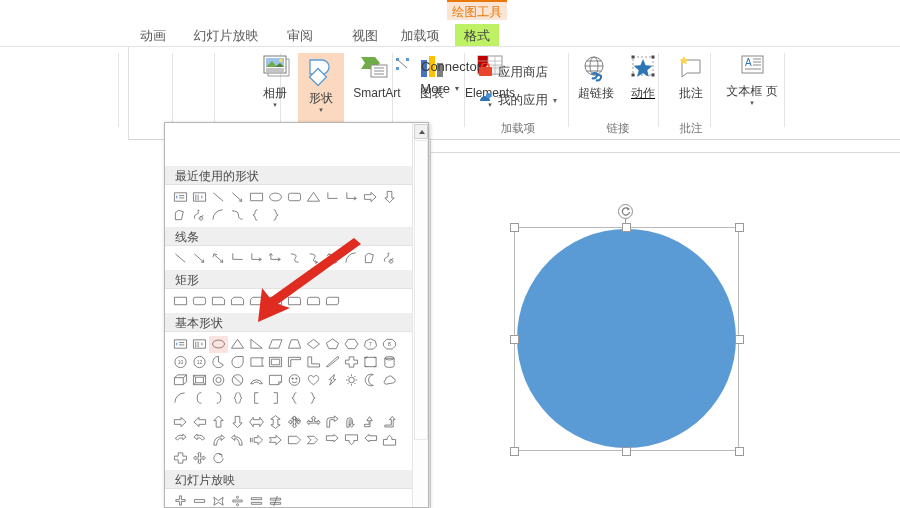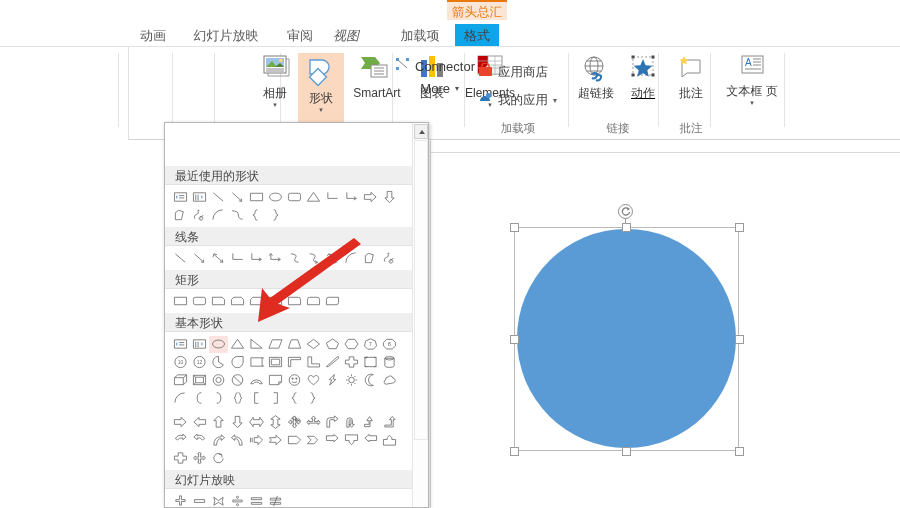--- a/index.html
+++ b/index.html
@@ -31,21 +31,21 @@
   .tabstrip {
     position:absolute; left:0; top:24px; width:900px; height:23px;
     background:#fff;
     padding-left:32px;
   }
   .tab {
     position:absolute; top:0; height:23px; line-height:23px;
     font-size:13px; color:#5a5a5a; text-align:center; white-space:nowrap;
     cursor:pointer;
   }
-  .tab.active { color:#444; background:#0ea5e9; }
+  .tab.active { color:#444; background:#bef264; }
   .tabstrip-underline {
     position:absolute; left:0; top:46px; width:900px; height:1px; background:#e3e3e3;
   }
 
   
   .ribbon {
     position:absolute; left:128px; top:47px; width:772px; height:93px;
     background:#ffffff; border-bottom:1px solid #d4d4d4;
   }
   .ribbon-left-edge {
@@ -151,28 +151,28 @@
   }
 
   
   .annot-arrow { position:absolute; left:218px; top:238px; width:150px; height:90px; pointer-events:none; }
 </style>
 </head>
 <body>
 <div id="app">
 
 <div class="titlebar">
-  <div class="ctx-tab-label">箭头总汇</div>
+  <div class="ctx-tab-label">绘图工具</div>
 </div>
 
 <div class="tabstrip" id="tabstrip">
       <div class="tab" style="left: 131px; width: 44px;">动画</div>
       <div class="tab" style="left: 188px; width: 76px;">幻灯片放映</div>
       <div class="tab" style="left: 278px; width: 44px;">审阅</div>
-      <div class="tab" style="left: 324px; width: 44px; font-style: italic;">视图</div>
+      <div class="tab" style="left: 343px; width: 44px;">视图</div>
       <div class="tab" style="left: 392px; width: 56px;">加载项</div>
       <div class="tab active" style="left: 455px; width: 44px;">格式</div>
     </div>
 <div class="tabstrip-underline"></div>
 
 <div class="ribbon" id="ribbon">
 
   <div id="ribbon-seps">
         <div class="rgroup-sep" style="left: -10px;"></div>
         <div class="rgroup-sep" style="left: 44px;"></div>
@@ -257,21 +257,21 @@
 
   <div style="position:absolute; left:267px; top:10px; width:96px; display:flex; align-items:center; gap:4px;">
     <span>
       <svg width="16" height="14" viewBox="0 0 16 14">
         <rect x="1" y="1" width="3" height="3" fill="#5b9bd5"></rect>
         <rect x="11" y="1" width="3" height="3" fill="#5b9bd5"></rect>
         <rect x="1" y="10" width="3" height="3" fill="#5b9bd5"></rect>
         <path d="M3 3 L12 11" stroke="#7f7f7f" fill="none"></path>
       </svg>
     </span>
-    <span style="font-size:13px;color:#3b3b3b;white-space:nowrap;">Connector</span>
+    <span style="font-size:13px;color:#3b3b3b;white-space:nowrap;margin-left:6px;">Connector</span>
   </div>
 
   <div style="position:absolute; left:267px; top:34px; width:64px; display:flex; align-items:center; gap:5px;justify-content:flex-end;">
     <span style="font-size:13px;color:#3b3b3b;white-space:nowrap;">More</span>
     <span style="font-size:8px;color:#555;">▾</span>
   </div>
 
   <div style="position:absolute; left:350px; top:16px; width:88px; display:flex; align-items:center; gap:5px;">
     <span>
       <svg width="15" height="15" viewBox="0 0 15 15">

